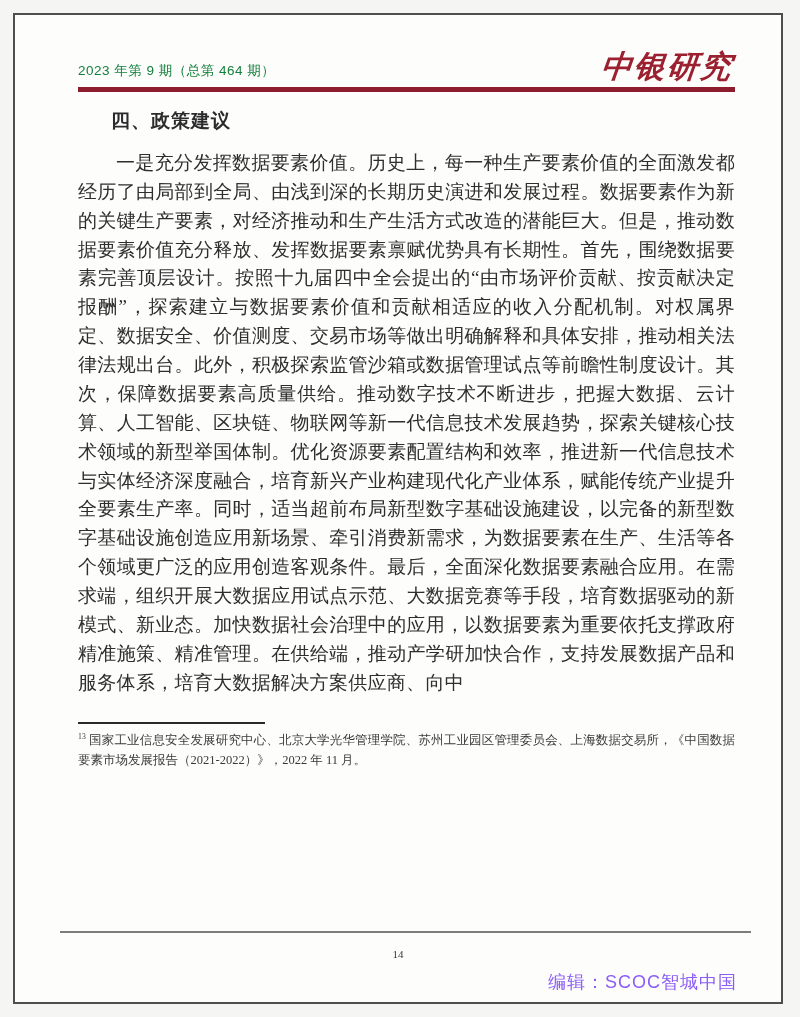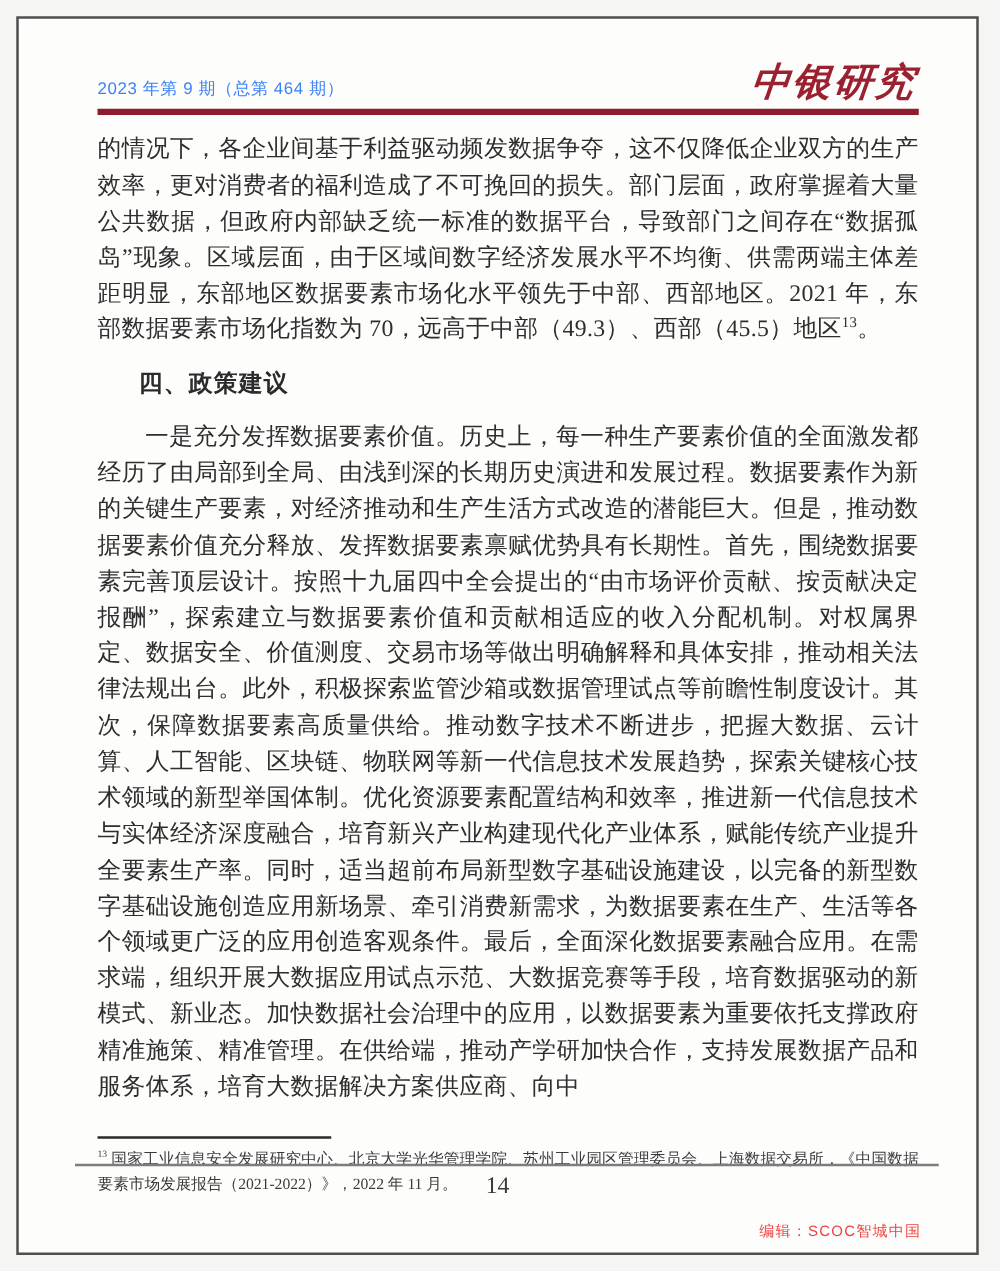--- a/index.html
+++ b/index.html
@@ -26,21 +26,21 @@
   }
   .header-row{
     display:flex;
     justify-content:space-between;
     align-items:flex-end;
     padding-top:36px;
   }
   .issue-label{
     font-family:"Liberation Sans","DejaVu Sans",sans-serif;
     font-size:13.5px;
-    color:#3b82f6;
+    color:#15803d;
     padding-bottom:2px;
     letter-spacing:.5px;
   }
   .logo{
     font-family:"DejaVu Serif","Liberation Serif",serif;
     font-style:italic;
     font-weight:700;
     font-size:31px;
     color:#9c2130;
     letter-spacing:2px;
@@ -102,49 +102,48 @@
     left:45px;right:30px;
     bottom:69px;
     height:2px;
     background:#7d7d7d;
   }
   .page-number{
     position:absolute;
     left:0;right:0;
     bottom:42px;
     text-align:center;
-    font-size:19px;
+    font-size:11px;
     color:#3a3a3a;
     font-family:"Liberation Serif","DejaVu Serif",serif;
   }
   .watermark{
     position:absolute;
     right:44px;
     bottom:8px;
-    font-size:12px;
-    color:#ef4444;
+    font-size:18px;
+    color:#8b5cf6;
     font-family:"Liberation Sans","DejaVu Sans",sans-serif;
     letter-spacing:1px;
   }
 </style>
 </head>
 <body>
 
 <div class="page">
   <div class="content">
 
     <div class="header-row">
       <div class="issue-label">2023 年第 9 期（总第 464 期）</div>
       <div class="logo">中银研究</div>
     </div>
 
     <div class="red-rule"></div>
 
     <div class="body-text">
-      <p class="para"><span>的情况下，各企业间基于利益驱动频发数据争夺，这不仅降低企业双方的生产效率，更对消费者的福利造成了不可挽回的损失。部门层面，政府掌握着大量公共数据，但政府内部缺乏统一标准的数据平台，导致部门之间存在“数据孤岛”现象。区域层面，由于区域间数字经济发展水平不均衡、供需两端主体差距明显，东部地区数据要素市场化水平领先于中部、西部地区。2021 年，东部数据要素市场化指数为 70，远高于中部（49.3）、西部（45.5）地区</span><sup>13</sup><span>。</span></p>
 
       <h2 class="section-heading">四、政策建议</h2>
 
       <p class="para para-indent"><span class="seg-bold">一是充分发挥数据要素价值。</span><span>历史上，每一种生产要素价值的全面激发都经历了由局部到全局、由浅到深的长期历史演进和发展过程。数据要素作为新的关键生产要素，对经济推动和生产生活方式改造的潜能巨大。但是，推动数据要素价值充分释放、发挥数据要素禀赋优势具有长期性。</span><span class="seg-bold">首先，围绕数据要素完善顶层设计。</span><span>按照十九届四中全会提出的“由市场评价贡献、按贡献决定报酬”，探索建立与数据要素价值和贡献相适应的收入分配机制。对权属界定、数据安全、价值测度、交易市场等做出明确解释和具体安排，推动相关法律法规出台。此外，积极探索监管沙箱或数据管理试点等前瞻性制度设计。</span><span class="seg-bold">其次，保障数据要素高质量供给。</span><span>推动数字技术不断进步，把握大数据、云计算、人工智能、区块链、物联网等新一代信息技术发展趋势，探索关键核心技术领域的新型举国体制。优化资源要素配置结构和效率，推进新一代信息技术与实体经济深度融合，培育新兴产业构建现代化产业体系，赋能传统产业提升全要素生产率。同时，适当超前布局新型数字基础设施建设，以完备的新型数字基础设施创造应用新场景、牵引消费新需求，为数据要素在生产、生活等各个领域更广泛的应用创造客观条件。</span><span class="seg-bold">最后，全面深化数据要素融合应用。</span><span>在需求端，组织开展大数据应用试点示范、大数据竞赛等手段，培育数据驱动的新模式、新业态。加快数据社会治理中的应用，以数据要素为重要依托支撑政府精准施策、精准管理。在供给端，推动产学研加快合作，支持发展数据产品和服务体系，培育大数据解决方案供应商、向中</span></p>
     </div>
 
     <div class="footnote-block">
       <hr class="footnote-rule">
       <p class="footnote-text"><sup>13</sup><span> 国家工业信息安全发展研究中心、北京大学光华管理学院、苏州工业园区管理委员会、上海数据交易所，《中国数据要素市场发展报告（2021-2022）》，2022 年 11 月。</span></p>
     </div>

